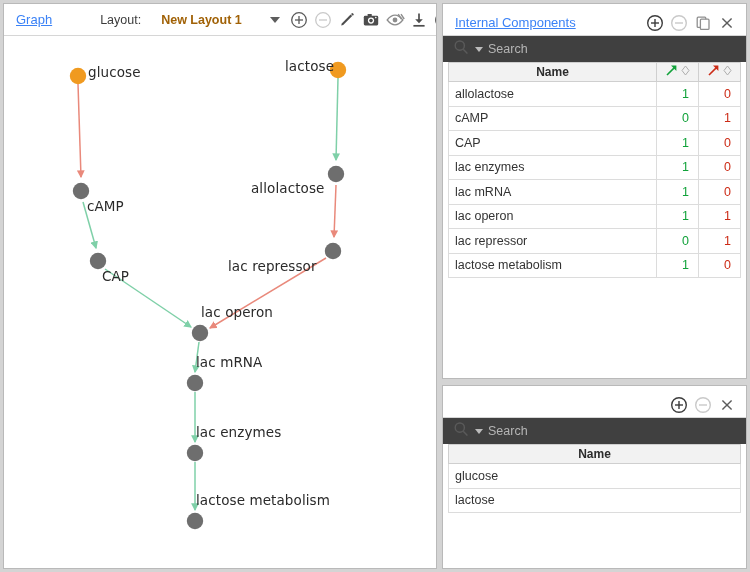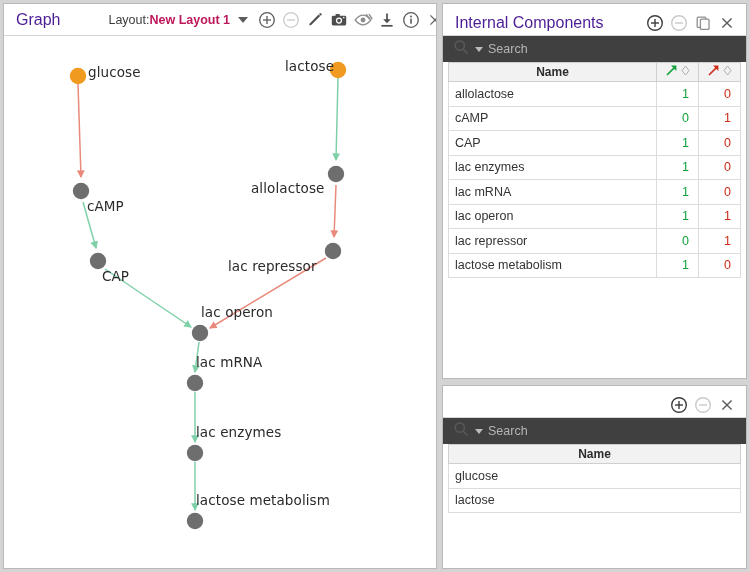--- a/index.html
+++ b/index.html
@@ -34,23 +34,24 @@
     height: 32px;
     min-height: 32px;
     background: #ffffff;
     border-bottom: 1px solid #d6d6d6;
     display: flex;
     align-items: center;
     padding: 6px 8px 0 12px;
     box-sizing: border-box;
   }
   .panel-title {
-    font-size: 16px;
-    color: #4c1d95;
+    font-size: 13px;
+    color: #3b82f6;
     white-space: nowrap;
+    text-decoration: underline;
   }
   .hdr-spacer { flex: 1 1 auto; }
 
   .icon-btn {
     width: 22px; height: 22px;
     display: inline-flex;
     align-items: center;
     justify-content: center;
     margin-left: 2px;
     cursor: pointer;
@@ -67,23 +68,24 @@
     min-height: 32px;
     border-bottom: 1px solid #d6d6d6;
     padding: 0 6px 0 12px;
     box-sizing: border-box;
   }
   .layout-block {
     display: flex;
     align-items: center;
     margin-left: 48px;
     white-space: nowrap;
+    gap: 20px;
   }
   .layout-label { font-size: 12.5px; color: #3b3b3b; }
-  .layout-value { font-size: 12.5px; color: #be185d; font-weight: bold; }
+  .layout-value { font-size: 12.5px; color: #a16207; font-weight: bold; }
   .caret-down {
     margin-left: 8px;
     width: 0; height: 0;
     border-left: 5px solid transparent;
     border-right: 5px solid transparent;
     border-top: 6px solid #5d5d5d;
     cursor: pointer;
   }
   .tb-icons { display: flex; align-items: center; margin-left: 6px; }
 

